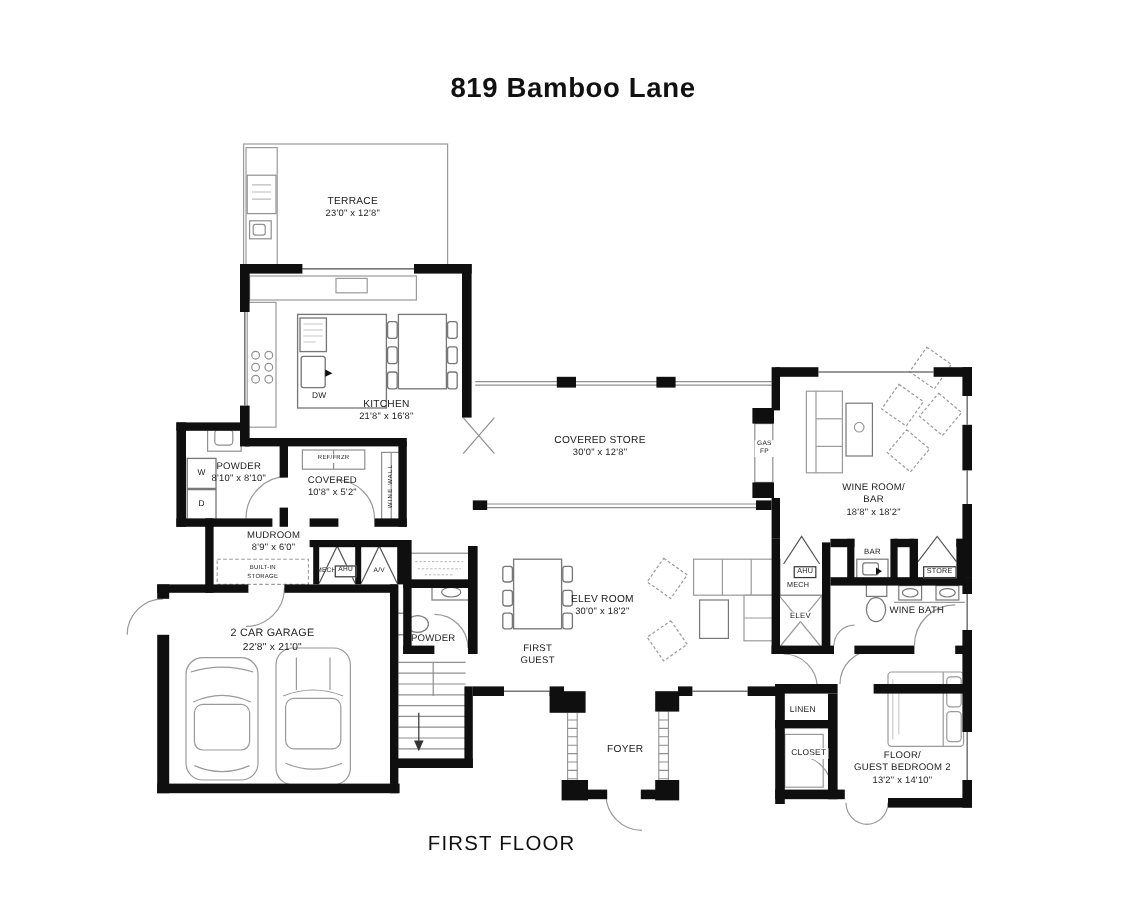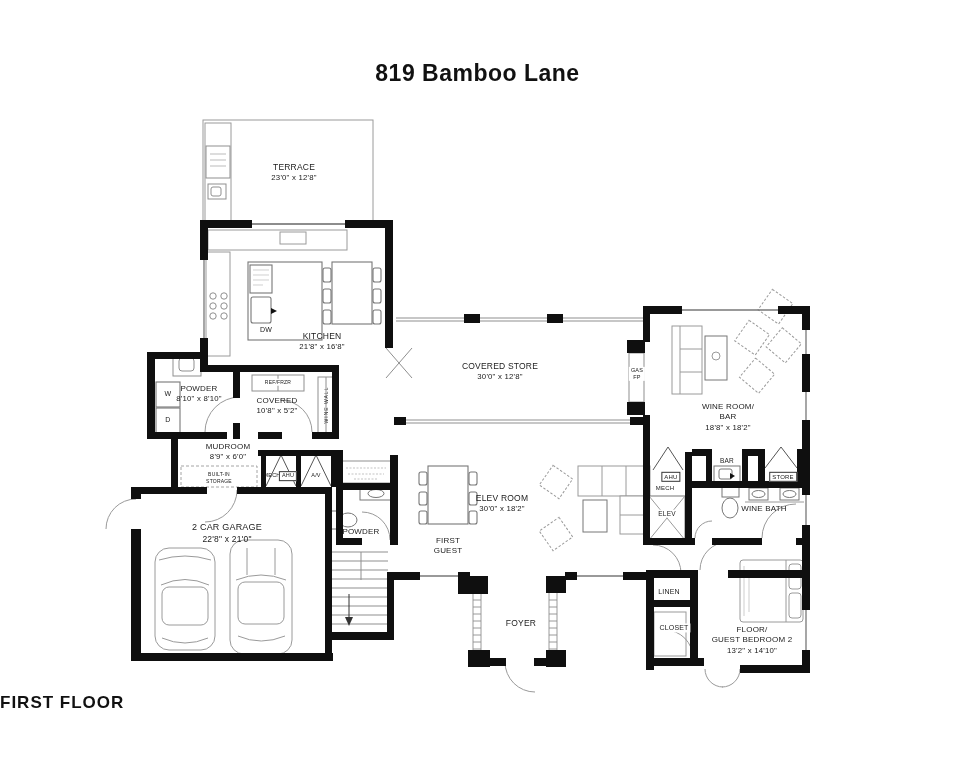--- a/index.html
+++ b/index.html
@@ -1,22 +1,22 @@
 <!DOCTYPE html>
 <html><head>
 <meta charset="utf-8">
 <style>
   html,body{margin:0;padding:0;background:#fff;}
   .stage{position:relative;width:955px;height:768px;background:#fff;overflow:hidden;
          font-family:"Liberation Sans","DejaVu Sans",sans-serif;color:#1a1a1a;}
   svg{position:absolute;left:0;top:0;}
   .title{position:absolute;left:0;top:60px;width:955px;text-align:center;
          font-size:23px;font-weight:bold;letter-spacing:.5px;color:#111;}
-  .floor{position:absolute;left:0;top:693px;width:836px;
-         font-size:17px;font-weight:bold;letter-spacing:1px;color:#111;}
+  .floor{position:absolute;left:0;top:693px;width:836px;text-align:center;
+         font-size:17px;font-weight:normal;letter-spacing:1px;color:#111;}
   .lbl{position:absolute;transform:translate(-50%,-50%);text-align:center;
        font-size:8.5px;line-height:1.3;white-space:nowrap;color:#1a1a1a;letter-spacing:.2px;}
   .lbl .dims{font-size:7.8px;}
   .lbl span{display:block;}
   .s8{font-size:8px;}.s7{font-size:7px;}.s65{font-size:6.5px;}.s6{font-size:6px;}
   .s55{font-size:5.5px;}.s5{font-size:5px;}
   .boxed{border:1px solid #333;background:#fff;padding:0 2px;line-height:1.4;}
   .whitebg{background:#fff;padding:0 2px;}
   .vert{writing-mode:vertical-rl;transform:translate(-50%,-50%) rotate(180deg);letter-spacing:1px;}
 </style>

